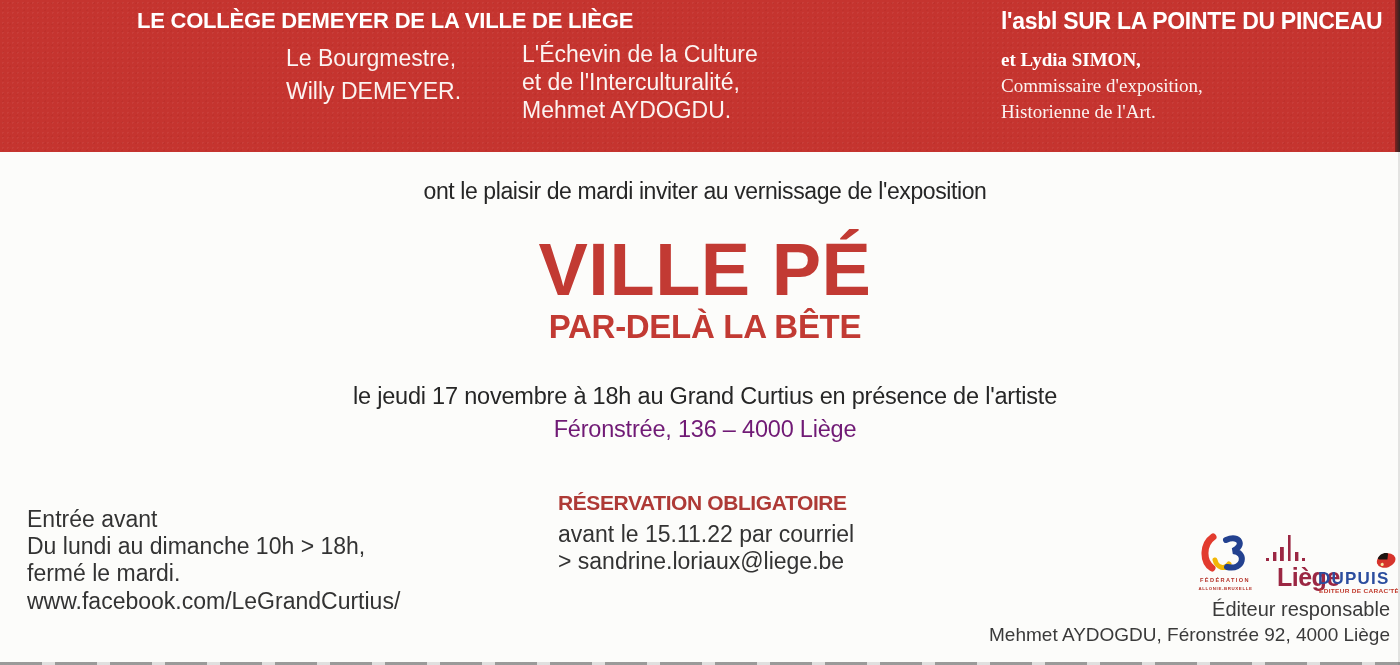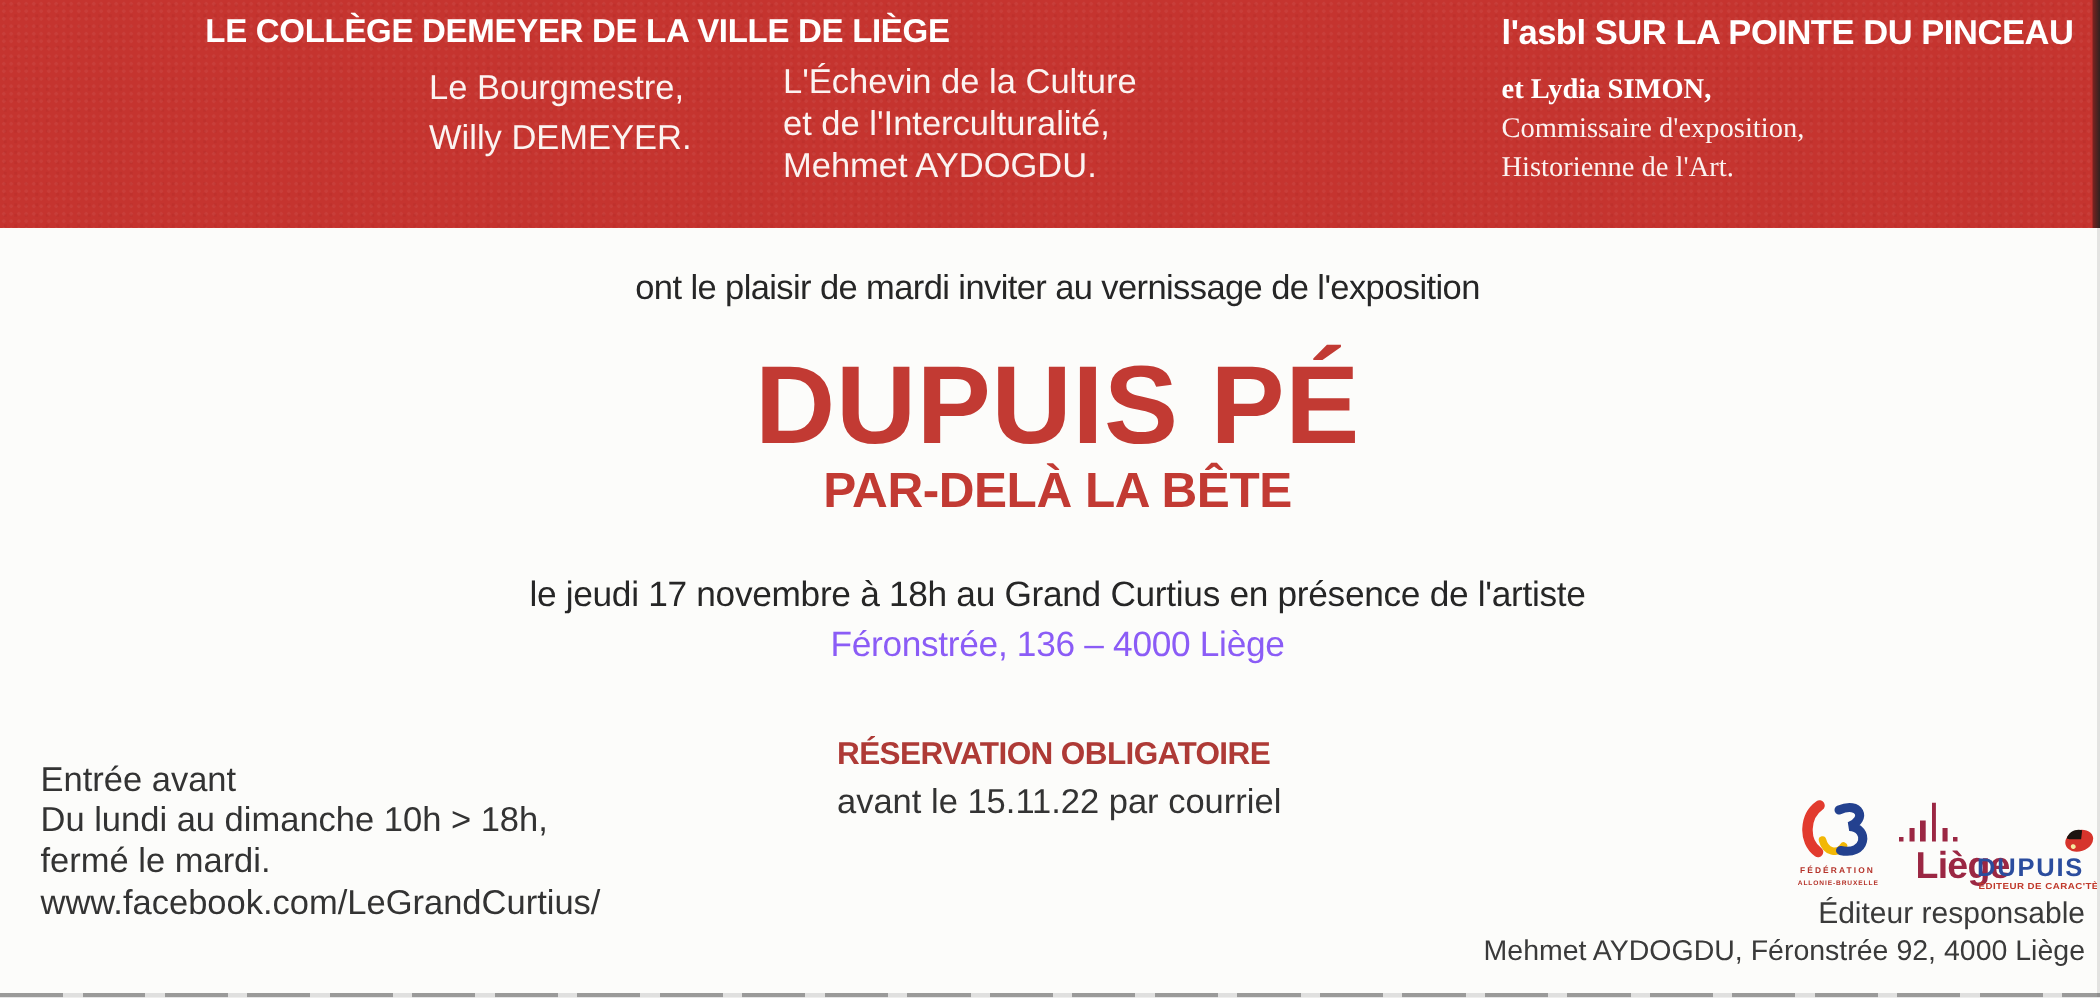--- a/index.html
+++ b/index.html
@@ -38,21 +38,21 @@
   .scan-edge-bottom{
     position:absolute;left:0;bottom:0;width:1400px;height:3px;opacity:.55;
     background:repeating-linear-gradient(90deg,#4a4a4a 0 42px,#c9c9c9 42px 55px);
   }
   
   .center-col{position:absolute;left:10px;width:1390px;text-align:center;white-space:nowrap;}
   .intro{top:178px;font-size:23px;letter-spacing:-0.4px;color:#262626;}
   .artist{top:233px;font-size:74px;font-weight:bold;letter-spacing:0.5px;color:#c23a33;line-height:1;}
   .expo-title{top:310px;font-size:33px;font-weight:bold;letter-spacing:-0.3px;color:#c23a33;line-height:1;}
   .date-line{top:383px;font-size:23.5px;letter-spacing:-0.2px;color:#262626;}
-  .address-line{top:416px;font-size:23.5px;letter-spacing:-0.2px;color:#8b5cf6;}
+  .address-line{top:416px;font-size:23.5px;letter-spacing:-0.2px;color:#701a75;}
   
   .practical{position:absolute;left:27px;top:506px;font-size:23px;line-height:27.2px;color:#333;white-space:nowrap;}
   
   .reservation{position:absolute;left:558px;top:491px;white-space:nowrap;}
   .reservation .res-title{font-size:21px;font-weight:bold;letter-spacing:-0.4px;color:#ae3a36;margin-bottom:6px;}
   .reservation .res-line{font-size:23px;line-height:27px;color:#333;}
   
   .logos{position:absolute;left:1198px;top:533px;width:196px;height:62px;}
   .logo-fwb{position:absolute;left:0;top:0;width:54px;height:62px;}
   .logo-liege{position:absolute;left:62px;top:2px;width:54px;height:58px;}
@@ -90,36 +90,37 @@
       <div class="rline bold">et Lydia SIMON,</div>
       <div class="rline">Commissaire d'exposition,</div>
       <div class="rline">Historienne de l'Art.</div>
     </div>
 
     <div class="banner-edge"></div>
   </header>
 
   <main>
     <div class="center-col intro">ont le plaisir de mardi inviter au vernissage de l'exposition</div>
-    <h1 class="center-col artist" style="margin:0;">DUPUIS PÉ</h1>
+    <h1 class="center-col artist" style="margin:0;">VILLE PÉ</h1>
     <h2 class="center-col expo-title" style="margin:0;">PAR-DELÀ LA BÊTE</h2>
     <div class="center-col date-line">le jeudi 17 novembre à 18h au Grand Curtius en présence de l'artiste</div>
     <div class="center-col address-line">Féronstrée, 136 – 4000 Liège</div>
   </main>
 
   <section class="practical">
     <div>Entrée avant</div>
     <div>Du lundi au dimanche 10h &gt; 18h,</div>
     <div>fermé le mardi.</div>
     <div>www.facebook.com/LeGrandCurtius/</div>
   </section>
 
   <section class="reservation">
     <div class="res-title">RÉSERVATION OBLIGATOIRE</div>
     <div class="res-line">avant le 15.11.22 par courriel</div>
+    <div class="res-line">&gt; sandrine.loriaux@liege.be</div>
   </section>
 
   <section class="logos">
 
     <svg class="logo-fwb" viewBox="0 0 54 62" xmlns="http://www.w3.org/2000/svg">
       <path d="M15 4 C5 11 4 28 14 35" stroke="#e23b2e" stroke-width="7" fill="none" stroke-linecap="round"></path>
       <path d="M17 27 C19 35 27 37 31 31" stroke="#f2b705" stroke-width="5" fill="none" stroke-linecap="round"></path>
       <path d="M28 7 C42 1 47 13 35 18 C49 19 46 38 29 34" stroke="#23418f" stroke-width="6" fill="none" stroke-linecap="round"></path>
       <text x="27" y="49" text-anchor="middle" font-size="5.6" font-weight="bold" letter-spacing="1.4" fill="#b5332a">FÉDÉRATION</text>
       <text x="27" y="57" text-anchor="middle" font-size="4.4" font-weight="bold" letter-spacing="0.6" fill="#b5332a">WALLONIE-BRUXELLES</text>

